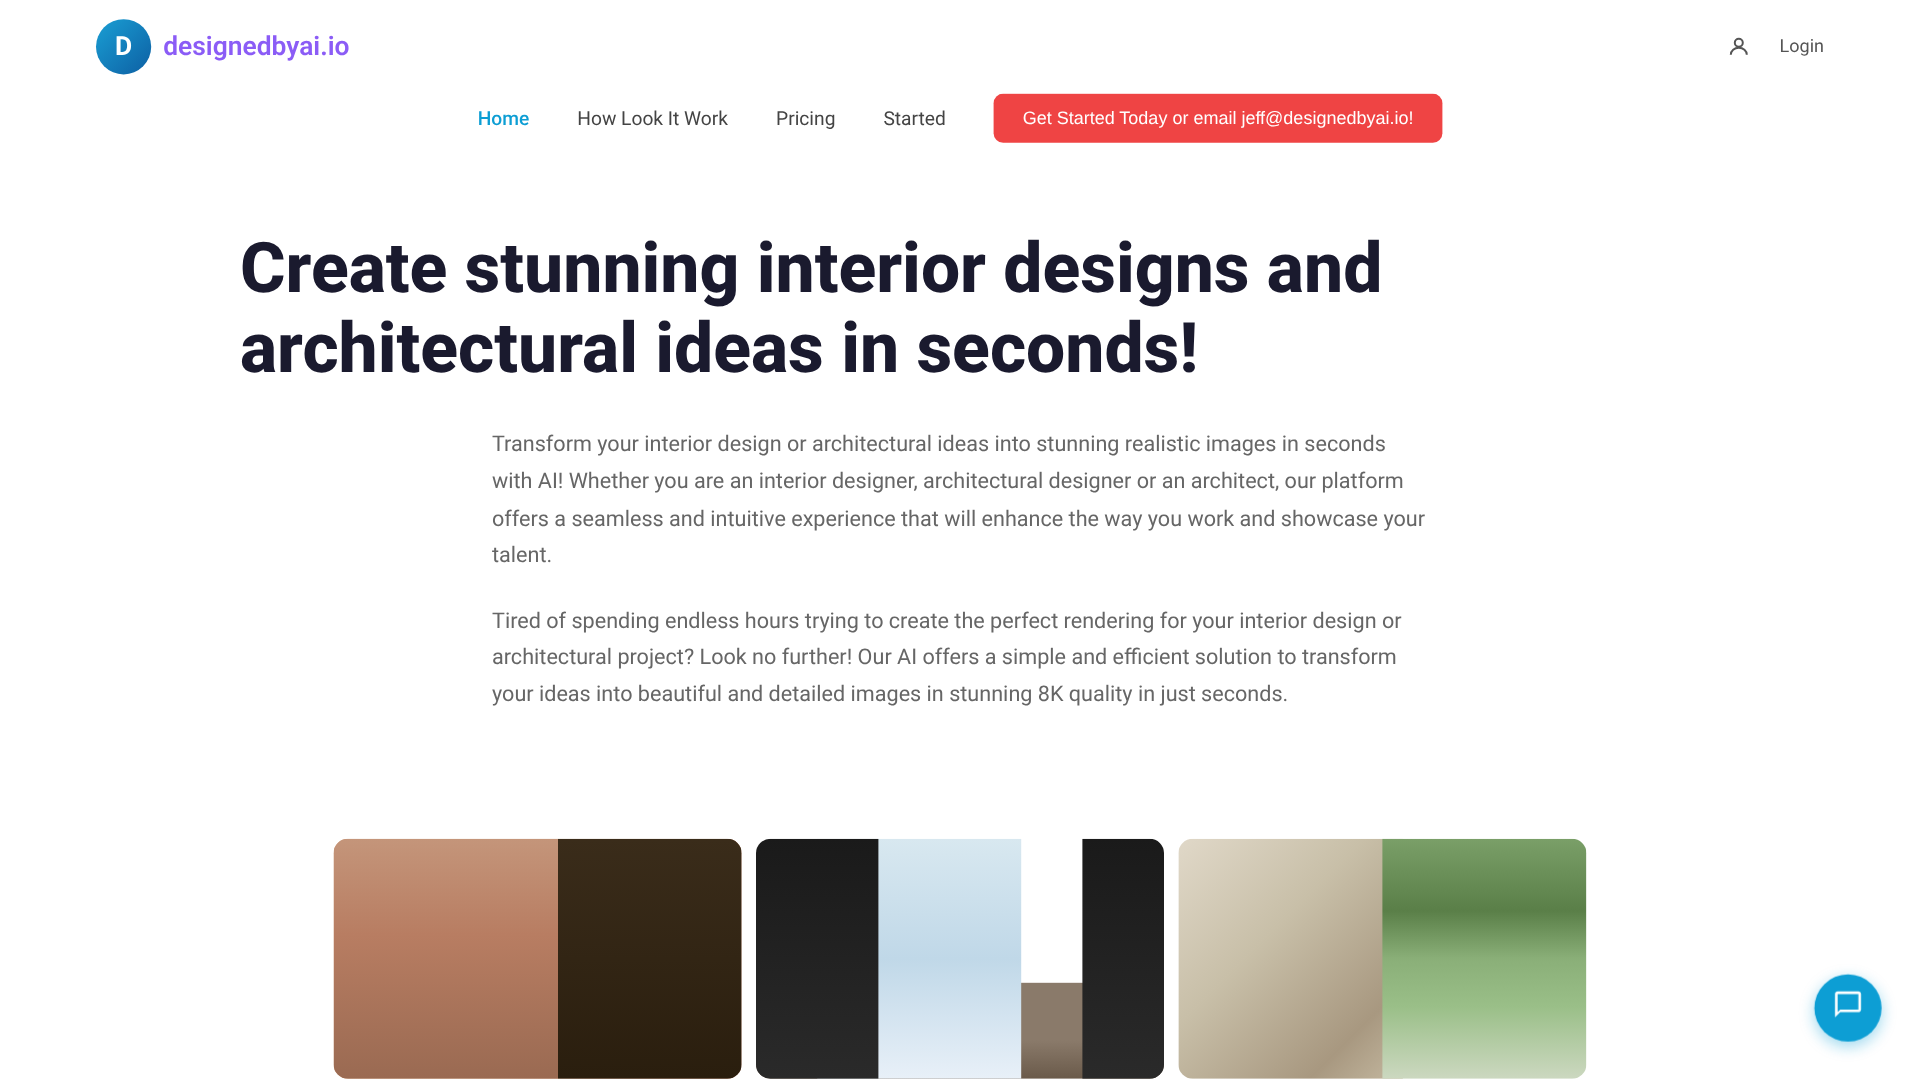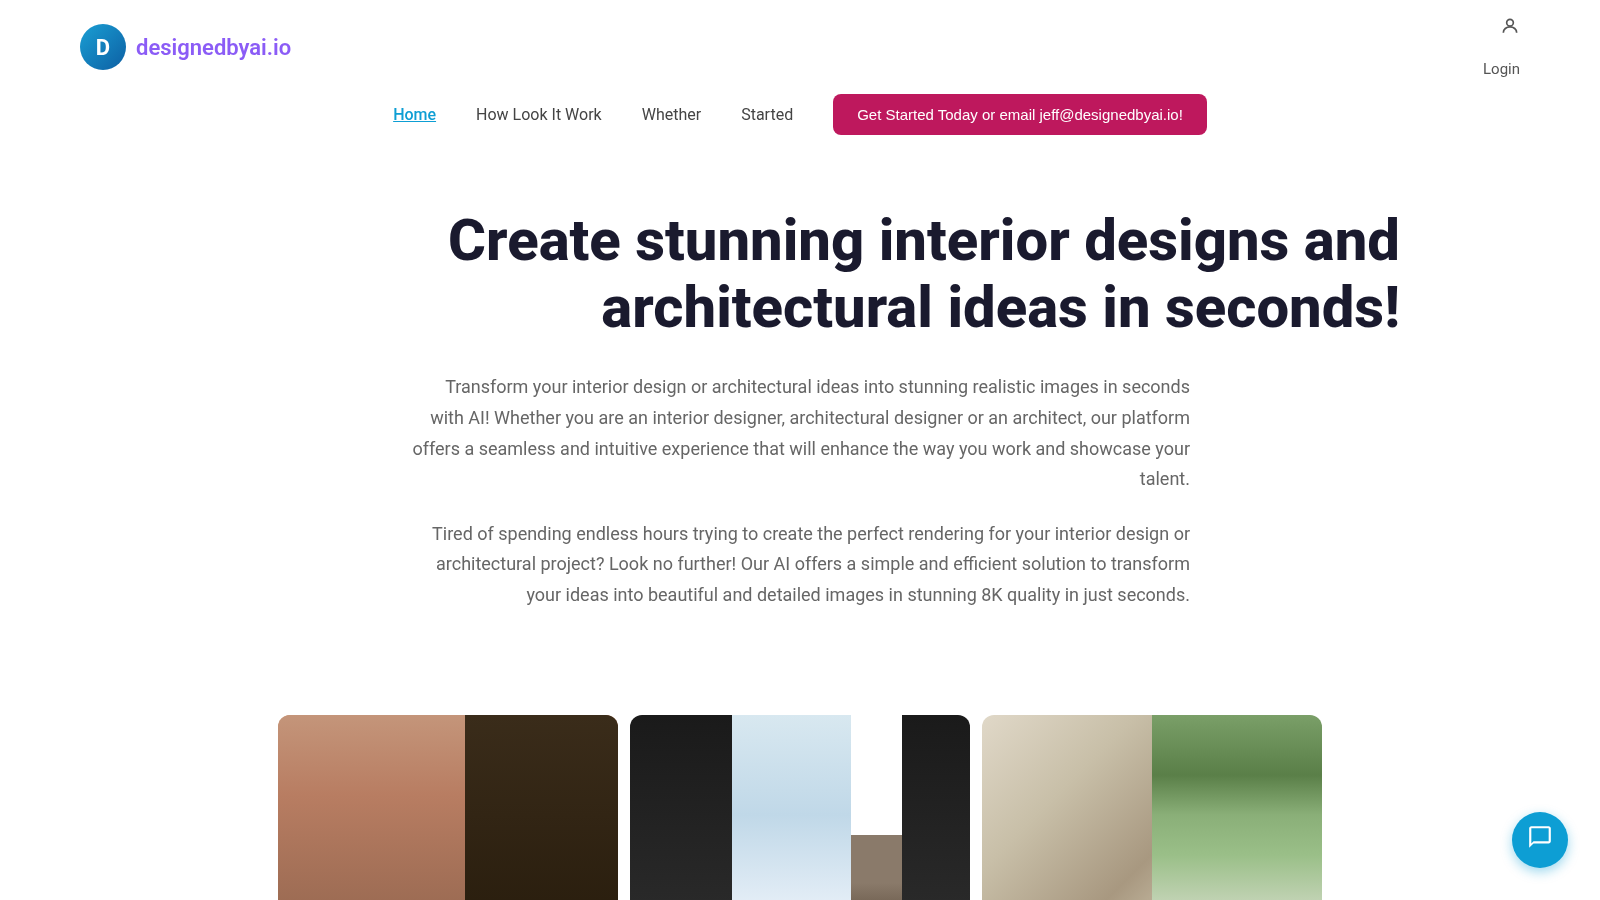--- a/index.html
+++ b/index.html
@@ -49,26 +49,25 @@
     }
 
     .logo-text {
       font-size: 22px;
       font-weight: 600;
       color: #8b5cf6;
     }
 
     .login-area {
       display: flex;
-      align-items: flex-end;
+      align-items: flex-start;
       gap: 24px;
       color: #555;
       font-size: 15px;
       cursor: pointer;
-      flex-direction: column;
     }
 
     .login-icon {
       width: 20px;
       height: 20px;
       color: #555;
     }
 
     
     nav {
@@ -83,37 +82,36 @@
     .nav-link {
       font-size: 16px;
       color: #444;
       text-decoration: none;
       cursor: pointer;
     }
 
     .nav-link.active {
       color: #0d9ed4;
       font-weight: 500;
-      text-decoration: underline;
     }
 
     .nav-cta {
-      background: #be185d;
+      background: #ef4444;
       color: #fff;
       border: none;
       border-radius: 8px;
       padding: 12px 24px;
       font-size: 15px;
       cursor: pointer;
       font-weight: 500;
     }
 
     
     .hero {
-      text-align: right;
+      text-align: left;
       padding: 60px 200px 40px;
     }
 
     .hero-title {
       font-size: 58px;
       font-weight: 800;
       color: #1a1a2e;
       line-height: 1.15;
       margin-bottom: 32px;
     }
@@ -226,21 +224,21 @@
       <circle cx="12" cy="8" r="4"></circle>
       <path d="M4 20c0-4 3.6-7 8-7s8 3 8 7"></path>
     </svg>
     <span>Login</span>
   </div>
 </div>
 
 <nav>
   <a class="nav-link active">Home</a>
   <a class="nav-link">How Look It Work</a>
-  <a class="nav-link">Whether</a>
+  <a class="nav-link">Pricing</a>
   <a class="nav-link">Started</a>
   <button class="nav-cta">Get Started Today or email jeff@designedbyai.io!</button>
 </nav>
 
 <section class="hero">
   <h1 class="hero-title">Create stunning interior designs and architectural ideas in seconds!</h1>
   <p class="hero-desc">Transform your interior design or architectural ideas into stunning realistic images in seconds with AI! Whether you are an interior designer, architectural designer or an architect, our platform offers a seamless and intuitive experience that will enhance the way you work and showcase your talent.</p>
   <p class="hero-desc">Tired of spending endless hours trying to create the perfect rendering for your interior design or architectural project? Look no further! Our AI offers a simple and efficient solution to transform your ideas into beautiful and detailed images in stunning 8K quality in just seconds.</p>
 </section>
 

